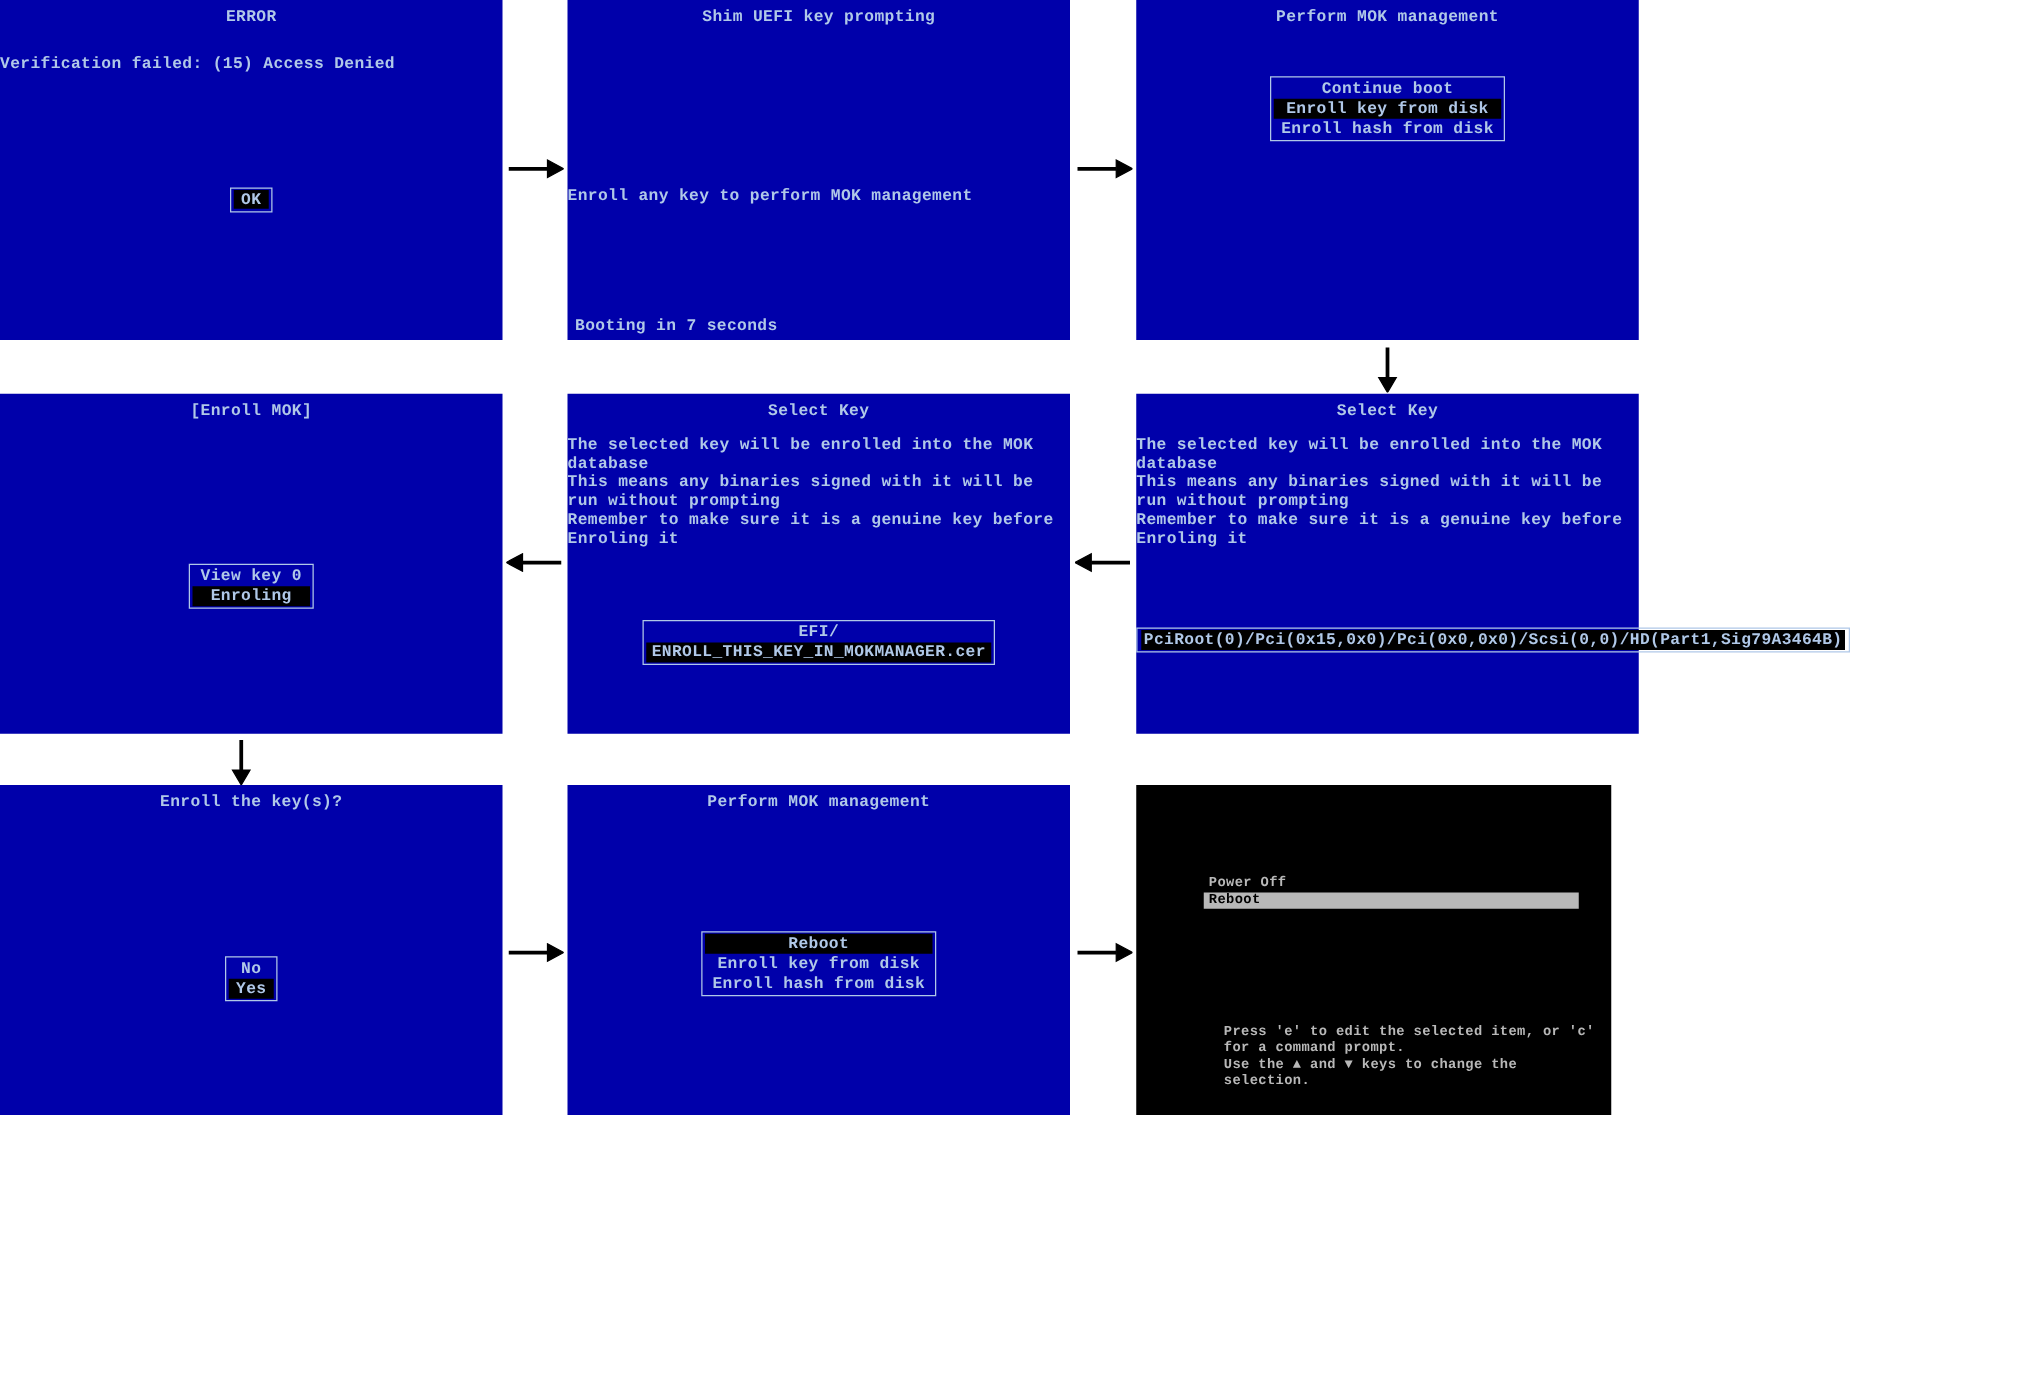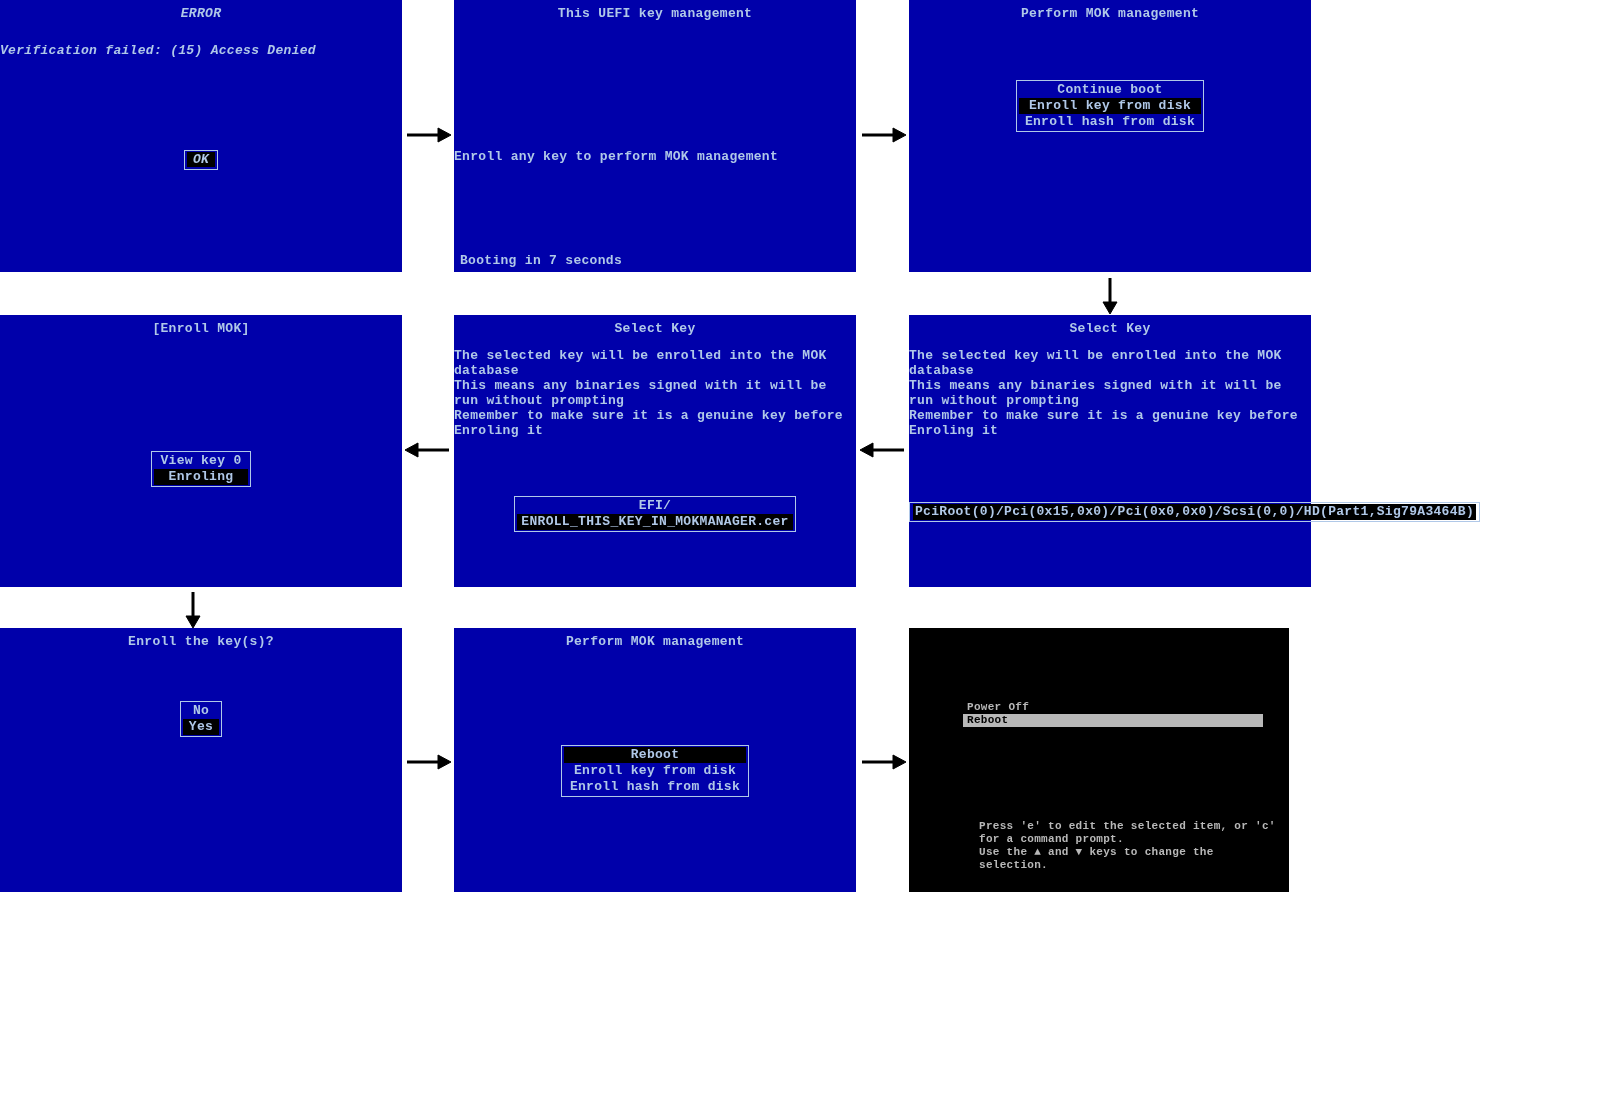--- a/index.html
+++ b/index.html
@@ -80,39 +80,39 @@
     position: absolute;
     left: 70px;
     bottom: 20px;
     font-size: 11px;
     line-height: 13px;
   }
 </style>
 </head>
 <body>
 
-<div class="screen" style="left:0; top:0; width:402px; height:272px;font-style:italic;">
+<div class="screen" style="left:0; top:0; width:402px; height:272px;">
   <div class="title">ERROR</div>
   <div class="center-text" style="margin-top:22px;">Verification failed: (15) Access Denied</div>
   <div style="text-align:center; margin-top:92px;">
     <span class="menu-box">
       <span class="menu-item selected">OK</span>
     </span>
   </div>
 </div>
 
 <div class="screen" style="left:454px; top:0; width:402px; height:272px;">
-  <div class="title">This UEFI key management</div>
+  <div class="title">Shim UEFI key prompting</div>
   <div class="center-text" style="margin-top:128px;">Enroll any key to perform MOK management</div>
   <div class="corner-text">Booting in 7 seconds</div>
 </div>
 
 <div class="screen" style="left:909px; top:0; width:402px; height:272px;">
   <div class="title">Perform MOK management</div>
-  <div style="text-align:center; margin-top:59px;">
+  <div style="text-align:center; margin-top:40px;">
     <span class="menu-box">
       <div class="menu-item">Continue boot</div>
       <div class="menu-item selected">Enroll key from disk</div>
       <div class="menu-item">Enroll hash from disk</div>
     </span>
   </div>
 </div>
 
 <div class="screen" style="left:0; top:315px; width:402px; height:272px;">
   <div class="title">[Enroll MOK]</div>
@@ -144,21 +144,21 @@
   <div class="center-text">Remember to make sure it is a genuine key before Enroling it</div>
   <div style="text-align:center; margin-top:64px;">
     <span class="menu-box" style="padding:1px 3px;">
       <div class="menu-item selected" style="padding:0 2px; margin:0;">PciRoot(0)/Pci(0x15,0x0)/Pci(0x0,0x0)/Scsi(0,0)/HD(Part1,Sig79A3464B)</div>
     </span>
   </div>
 </div>
 
 <div class="screen" style="left:0; top:628px; width:402px; height:264px;">
   <div class="title">Enroll the key(s)?</div>
-  <div style="text-align:center; margin-top:52px;">
+  <div style="text-align:center; margin-top:116px;">
     <span class="menu-box">
       <div class="menu-item">No</div>
       <div class="menu-item selected">Yes</div>
     </span>
   </div>
 </div>
 
 <div class="screen" style="left:454px; top:628px; width:402px; height:264px;">
   <div class="title">Perform MOK management</div>
   <div style="text-align:center; margin-top:96px;">

